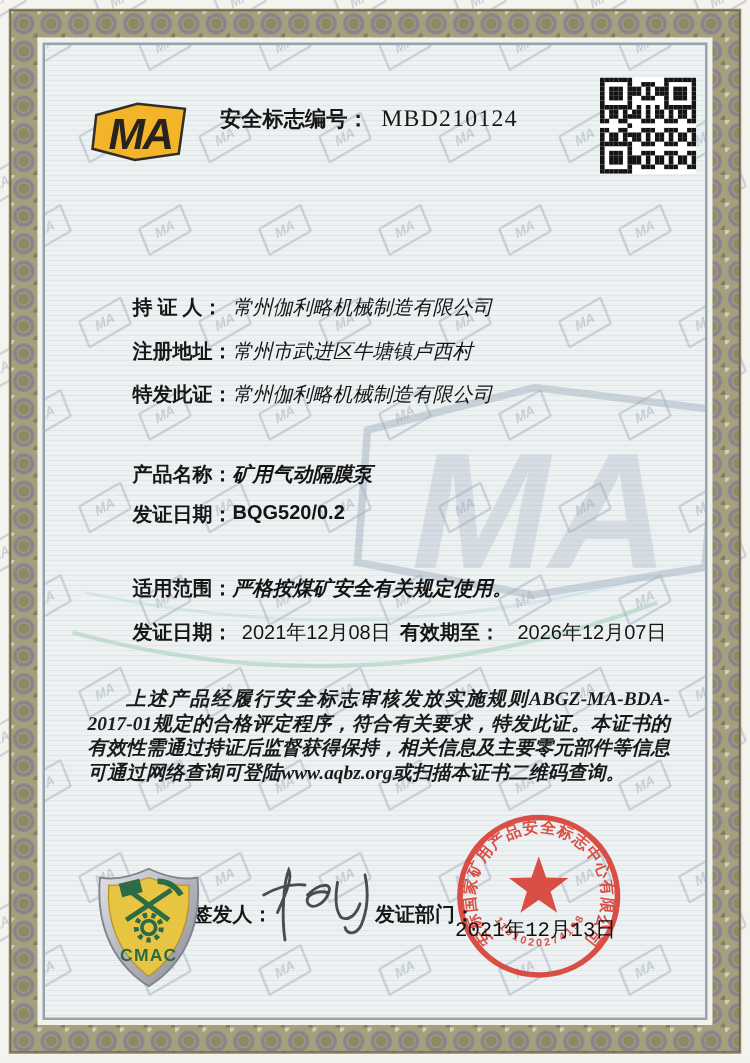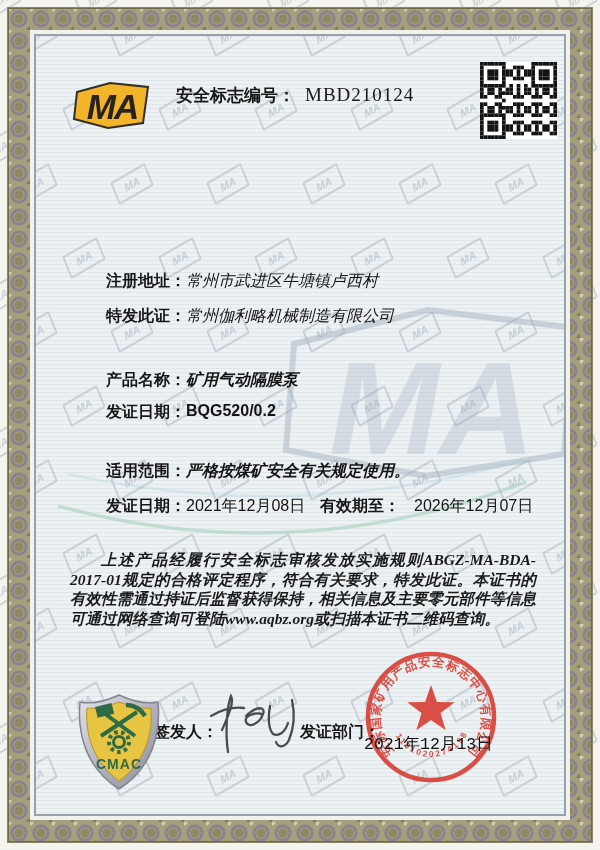--- a/index.html
+++ b/index.html
@@ -37,21 +37,21 @@
   .certno .num{font-size:19px;letter-spacing:1px;margin-left:10px;}
 
   .title{position:absolute;top:100px;left:0;width:100%;text-align:center;
     font-size:38px;font-weight:900;letter-spacing:4px;color:#101010;}
 
   .row{position:absolute;left:54px;font-size:16px;white-space:pre-wrap;}
   .row .lab{font-weight:700;display:inline-block;vertical-align:top;}
   .row .lw{width:80px;}
   .row .val{color:#141414;}
   .addr-val{display:inline-block;width:372px;font-size:15px;line-height:19px;}
-  .iv{display:inline-block;width:134px;}
+  .iv{display:inline-block;width:134px;text-align:center;}
 
   .para{position:absolute;top:514px;left:34px;width:466px;font-size:15.5px;line-height:19.5px;
     text-align:justify;text-indent:2em;font-style:italic;font-weight:600;color:#1a1a1a;}
 
   .f-label{position:absolute;font-size:16px;font-weight:700;}
   .issue-date-val{position:absolute;left:328px;top:697px;font-size:16.5px;
     font-family:Liberation Mono, monospace;color:#101010;z-index:6;}
 
   .seal-svg{position:absolute;left:324px;top:610px;width:142px;height:142px;z-index:5;}
   .shield-svg{position:absolute;left:38px;top:656px;width:90px;height:100px;z-index:4;}
@@ -475,20 +475,23 @@
       <rect x="0" y="20" width="1" height="1" fill="#141414"></rect>
       <rect x="1" y="20" width="1" height="1" fill="#141414"></rect>
       <rect x="2" y="20" width="1" height="1" fill="#141414"></rect>
       <rect x="3" y="20" width="1" height="1" fill="#141414"></rect>
       <rect x="4" y="20" width="1" height="1" fill="#141414"></rect>
       <rect x="5" y="20" width="1" height="1" fill="#141414"></rect>
       <rect x="6" y="20" width="1" height="1" fill="#141414"></rect>
     </svg>
 
 
+  <div class="row" style="top:182px">
+    <span class="lab lw">持 证 人：</span><span class="val kai">常州伽利略机械制造有限公司</span>
+  </div>
   <div class="row" style="top:217px">
     <span class="lab lw">注册地址：</span><span class="val kai">常州市武进区牛塘镇卢西村</span>
   </div>
   <div class="row" style="top:252px">
     <span class="lab lw">特发此证：</span><span class="val kai">常州伽利略机械制造有限公司</span>
   </div>
   <div class="row" style="top:316px">
     <span class="lab lw">产品名称：</span><span class="val kai b">矿用气动隔膜泵</span>
   </div>
   <div class="row" style="top:348px">

